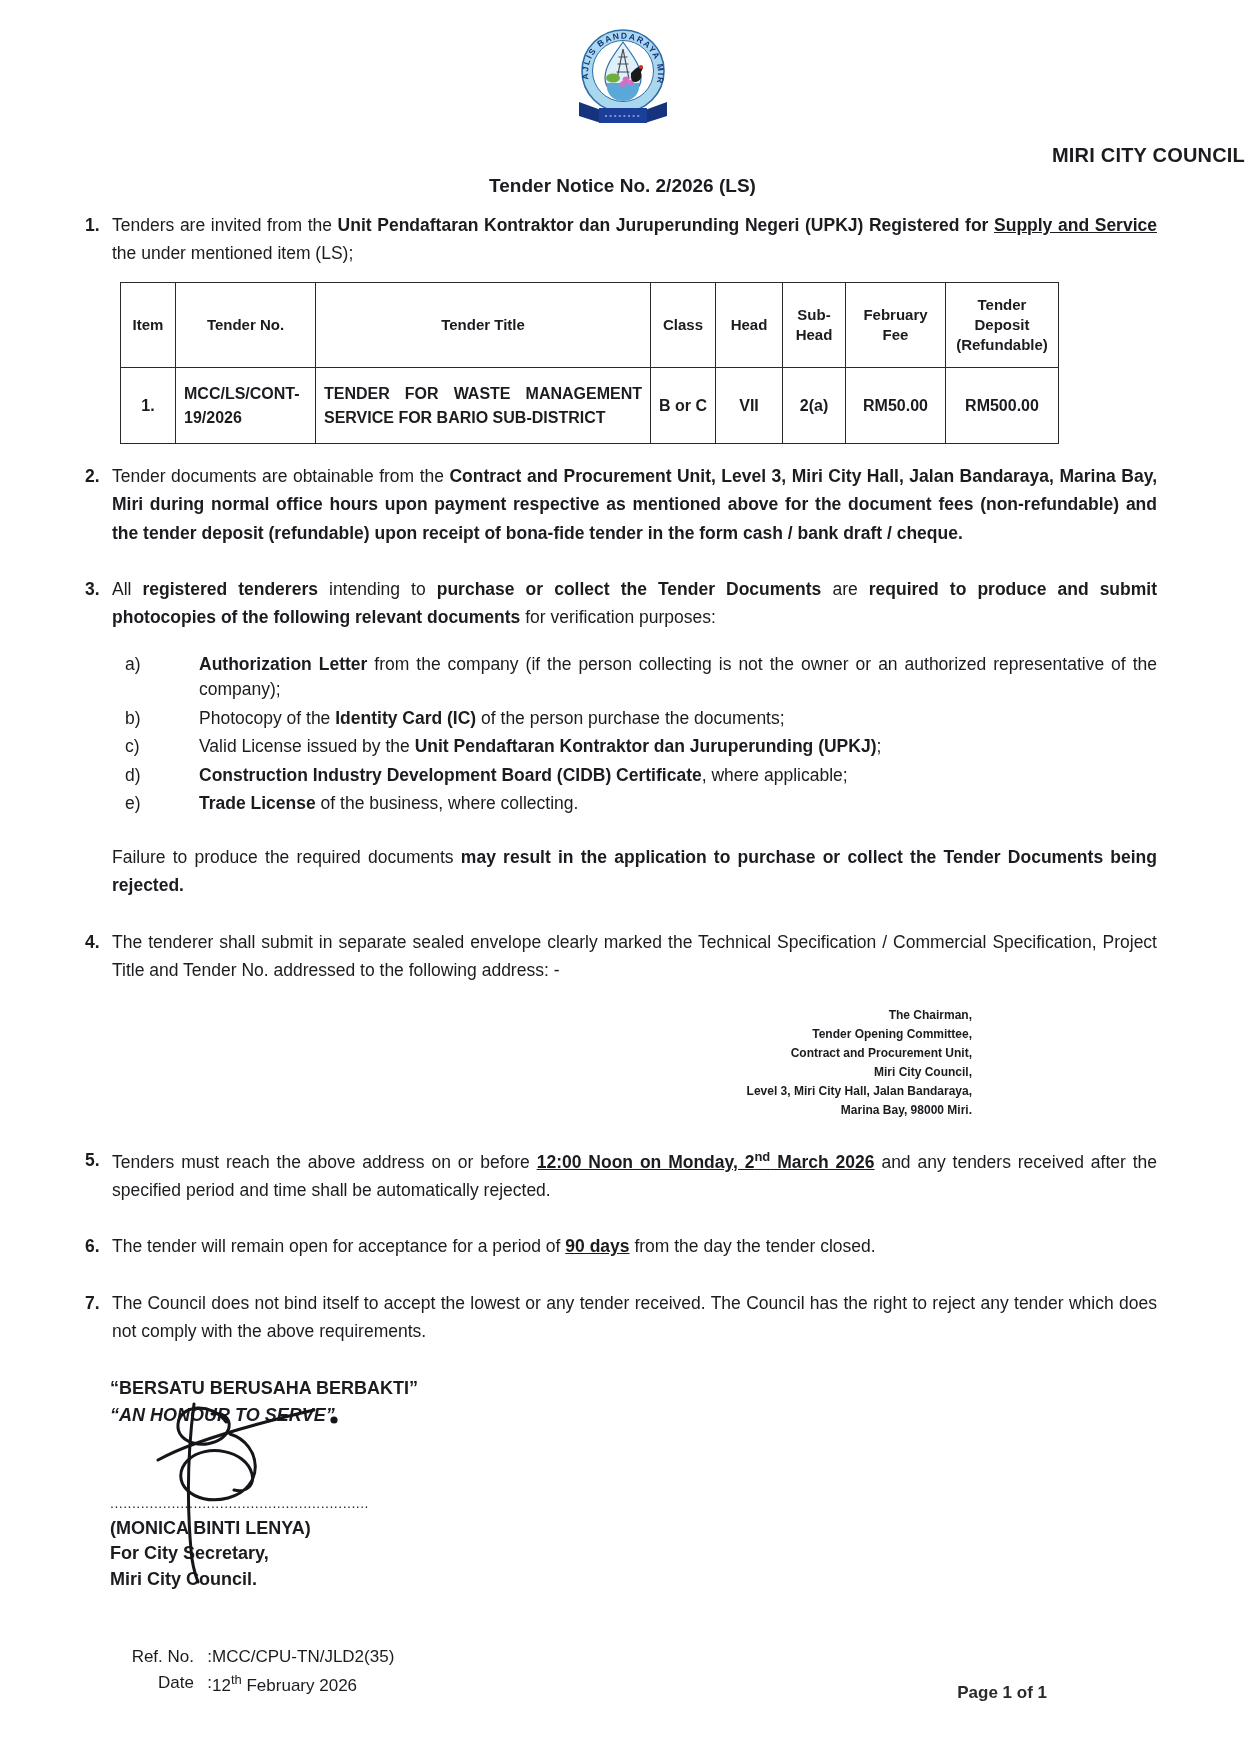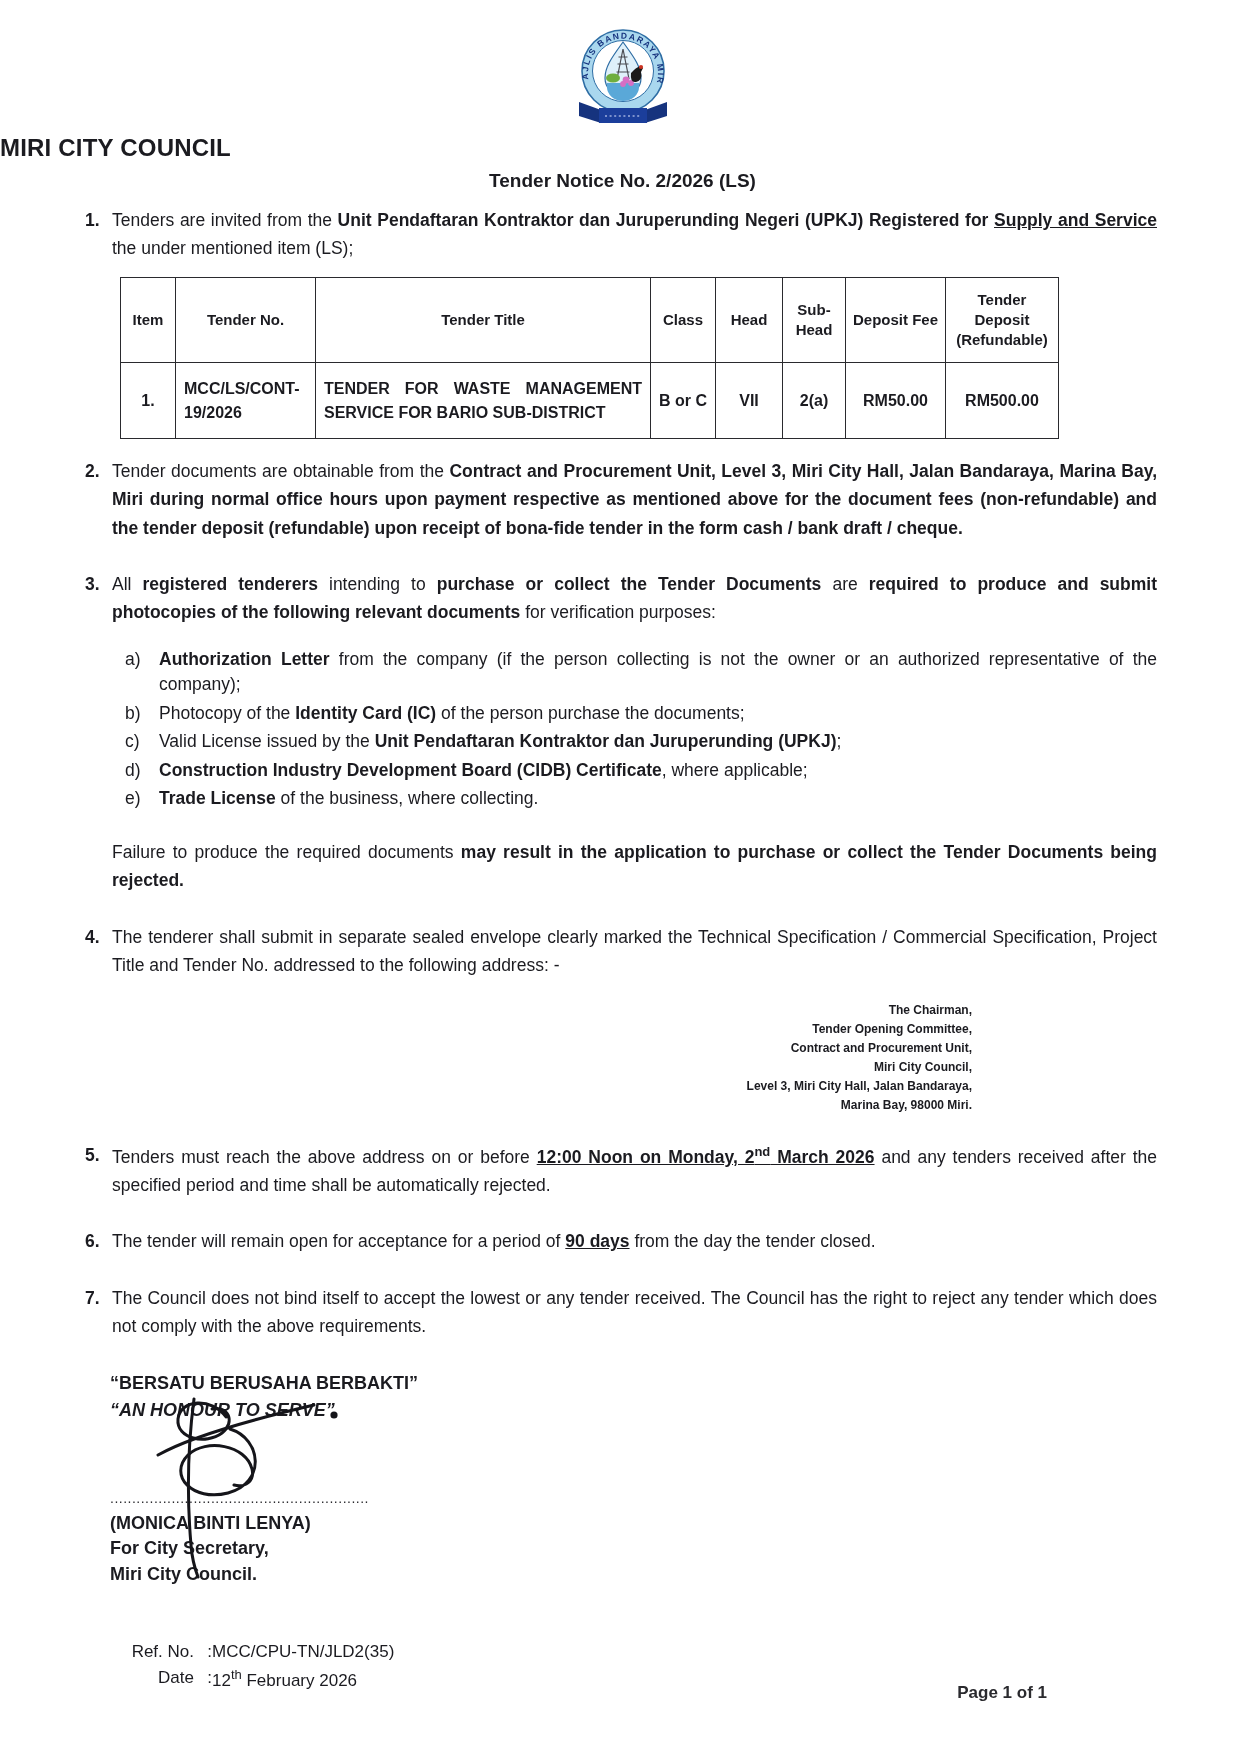--- a/index.html
+++ b/index.html
@@ -12,42 +12,42 @@
     color:#1b1b20;
     overflow:hidden;
   }
   .b{font-weight:700;}
   .u{text-decoration:underline;}
   .i{font-style:italic;}
   .sup{vertical-align:super;font-size:13px;}
 
   
   .logo-wrap{text-align:center;padding-top:26px;}
-  .title1{text-align:left;font-size:24px;font-weight:700;margin-top:2px;letter-spacing:.2px;}
+  .title1{text-align:right;font-size:20px;font-weight:700;margin-top:12px;letter-spacing:.2px;}
   .title2{text-align:center;font-size:19px;font-weight:700;margin-top:8px;}
 
   
   .para{display:flex;margin:22px 88px 0 85px;font-size:17.5px;line-height:1.62;}
   .para .num{flex:0 0 27px;font-weight:700;}
   .para .ptext{flex:1;text-align:justify;}
 
   
   table.tender{border-collapse:collapse;margin:14px 0 4px 120px;table-layout:fixed;width:938px;}
   table.tender th,table.tender td{border:1.6px solid #2a2a2e;vertical-align:middle;}
   table.tender th{font-size:15px;font-weight:700;text-align:center;padding:12px 4px;line-height:1.35;}
   table.tender td{font-size:16px;font-weight:700;padding:14px 8px;line-height:1.45;}
   .c-center{text-align:center;}
   .c-left{text-align:left;}
   .c-just{text-align:justify;}
 
   
   .sublist{margin:20px 88px 0 125px;font-size:17.5px;}
   .subitem{display:flex;line-height:1.46;margin-top:3px;}
   .subitem .slabel{flex:0 0 34px;}
-  .subitem .stext{flex:1;text-align:justify;}
+  .subitem .stext{flex:1;text-align:justify;margin-left:40px;}
 
   
   .address{margin:22px 0 0 0;text-align:right;font-size:12px;font-weight:700;line-height:1.58;
            width:720px;margin-left:252px;}
 
   
   .slogans{margin:30px 0 0 110px;font-size:18px;font-weight:700;line-height:1.45;}
 
   
   .sigblock{position:relative;margin:0 0 0 110px;padding-top:66px;font-size:18px;font-weight:700;line-height:1.42;}
@@ -121,21 +121,21 @@
         <col style="width:113px">
     </colgroup>
     <thead>
       <tr>
         <th>Item</th>
         <th>Tender No.</th>
         <th>Tender Title</th>
         <th>Class</th>
         <th>Head</th>
         <th>Sub-Head</th>
-        <th>Deposit Fee</th>
+        <th>February Fee</th>
         <th>Tender Deposit (Refundable)</th>
       </tr>
     </thead>
     <tbody>
       <tr>
         <td class="c-center">1.</td>
         <td class="c-left">MCC/LS/CONT-19/2026</td>
         <td class="c-just">TENDER FOR WASTE MANAGEMENT SERVICE FOR BARIO SUB-DISTRICT</td>
         <td class="c-center">B or C</td>
         <td class="c-center">VII</td>

